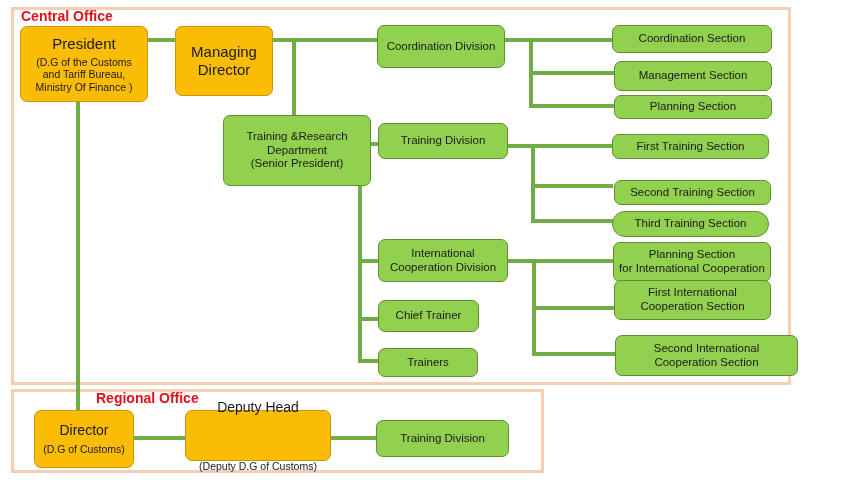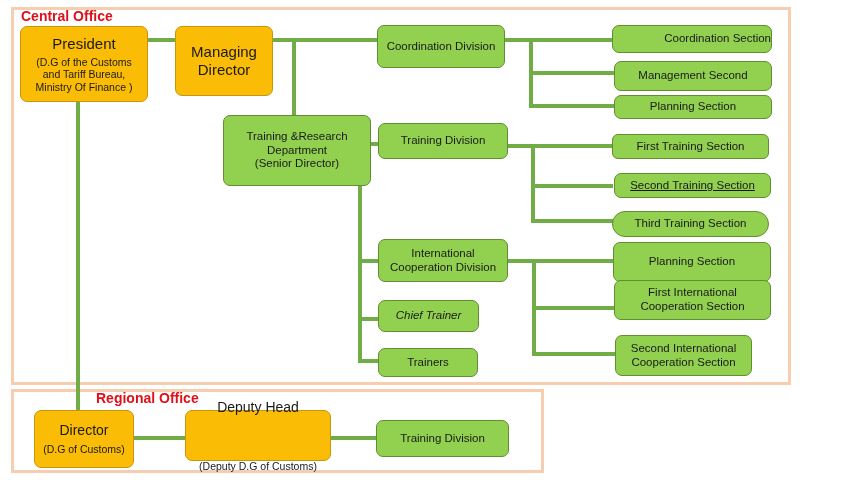--- a/index.html
+++ b/index.html
@@ -58,72 +58,73 @@
 </div>
 
 <div class="box gold" style="left:175px;top:26px;width:98px;height:70px;">
   <div class="big">Managing</div>
   <div class="big">Director</div>
 </div>
 
 <div class="box green" style="left:223px;top:115px;width:148px;height:71px;">
   <div>Training &amp;Research</div>
   <div>Department</div>
-  <div>(Senior Director)</div>
+  <div>(Senior President)</div>
 </div>
 
 <div class="box green" style="left:377px;top:25px;width:128px;height:43px;">
   <div>Coordination Division</div>
 </div>
 
 <div class="box green" style="left:378px;top:123px;width:130px;height:36px;">
   <div>Training Division</div>
 </div>
 
 <div class="box green" style="left:378px;top:239px;width:130px;height:43px;align-items:center;">
   <div>International</div>
   <div>Cooperation Division</div>
 </div>
 
-<div class="box green" style="left:378px;top:300px;width:101px;height:32px;font-style:italic;">
+<div class="box green" style="left:378px;top:300px;width:101px;height:32px;">
   <div>Chief Trainer</div>
 </div>
 
 <div class="box green" style="left:378px;top:348px;width:100px;height:29px;">
   <div>Trainers</div>
 </div>
 
-<div class="box green" style="left:612px;top:25px;width:160px;height:28px;align-items:flex-end;">
+<div class="box green" style="left:612px;top:25px;width:160px;height:28px;">
   <div>Coordination Section</div>
 </div>
 <div class="box green" style="left:614px;top:61px;width:158px;height:30px;">
-  <div>Management Second</div>
+  <div>Management Section</div>
 </div>
 <div class="box green" style="left:614px;top:95px;width:158px;height:24px;">
   <div>Planning Section</div>
 </div>
 
-<div class="box green" style="left:612px;top:134px;width:157px;height:25px;border-radius:6px;">
+<div class="box green" style="left:612px;top:134px;width:157px;height:25px;">
   <div>First Training Section</div>
 </div>
-<div class="box green" style="left:614px;top:173px;width:157px;height:25px;text-decoration:underline;">
+<div class="box green" style="left:614px;top:180px;width:157px;height:25px;">
   <div>Second Training Section</div>
 </div>
 <div class="box green" style="left:612px;top:211px;width:157px;height:26px;border-radius:13px;">
   <div>Third Training Section</div>
 </div>
 
 <div class="box green" style="left:613px;top:242px;width:158px;height:40px;">
   <div>Planning Section</div>
+  <div>for International Cooperation</div>
 </div>
 <div class="box green" style="left:614px;top:280px;width:157px;height:40px;">
   <div>First International</div>
   <div>Cooperation Section</div>
 </div>
-<div class="box green" style="left:615px;top:335px;width:137px;height:41px;">
+<div class="box green" style="left:615px;top:335px;width:183px;height:41px;">
   <div>Second International</div>
   <div>Cooperation Section</div>
 </div>
 
 <div class="box gold" style="left:34px;top:410px;width:100px;height:58px;">
   <div class="big" style="font-size:14px;margin-bottom:4px;">Director</div>
   <div class="small">(D.G of Customs)</div>
 </div>
 
 <div class="box gold" style="left:185px;top:410px;width:146px;height:51px;gap:44px;">

